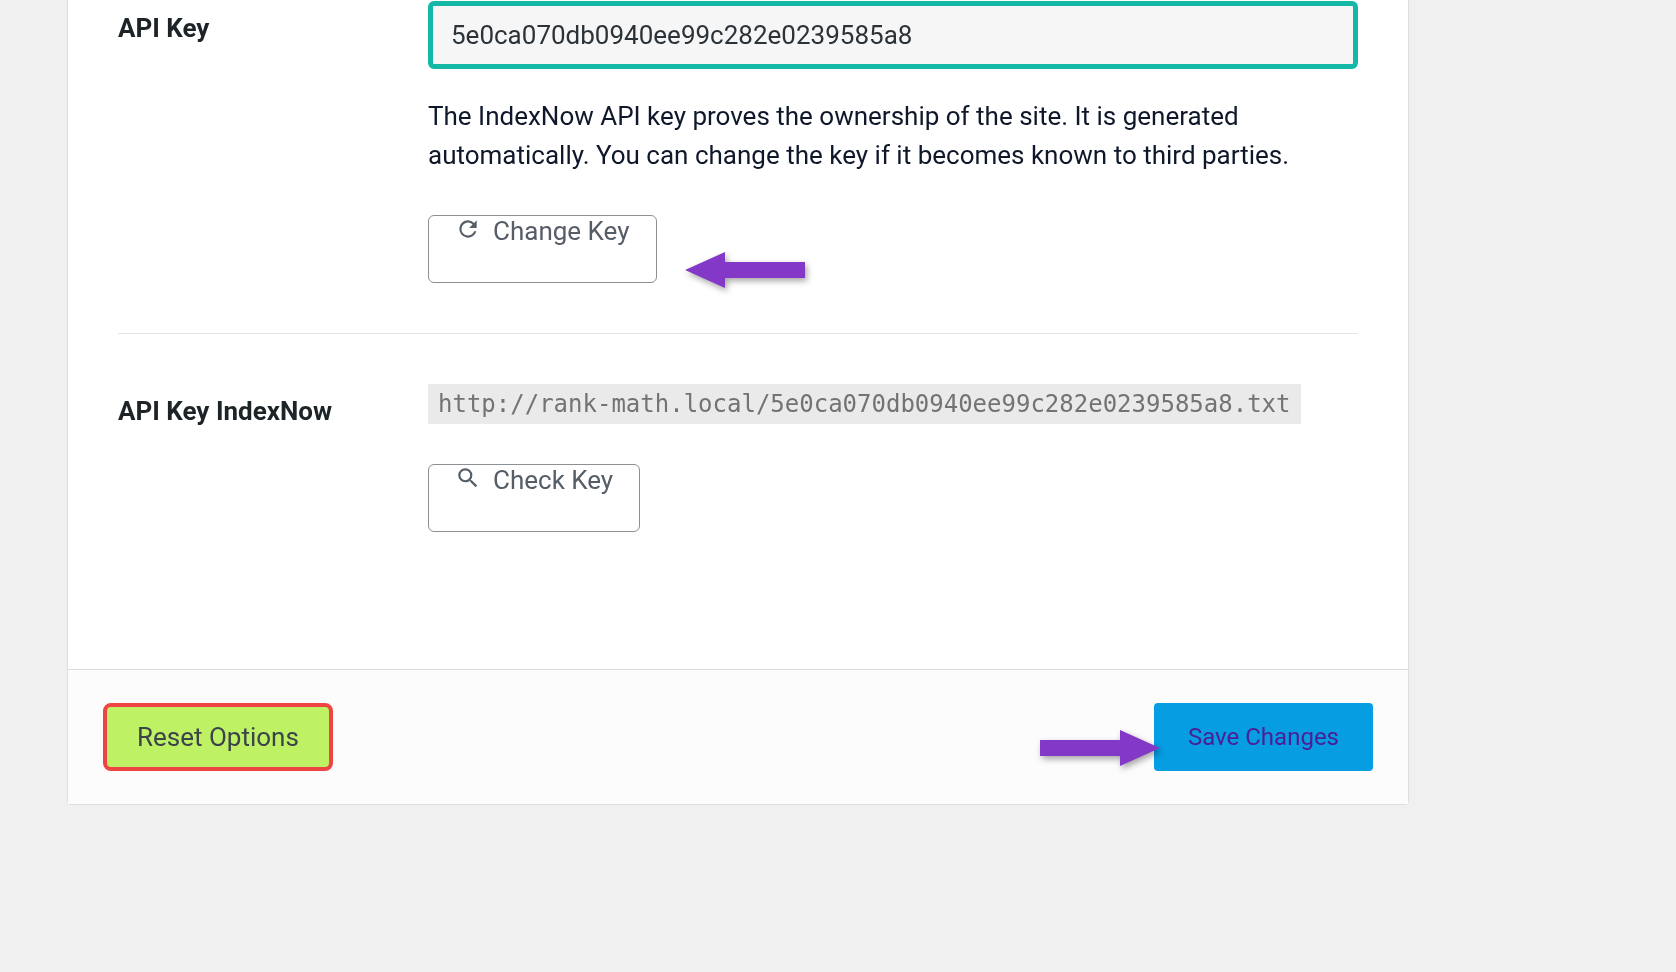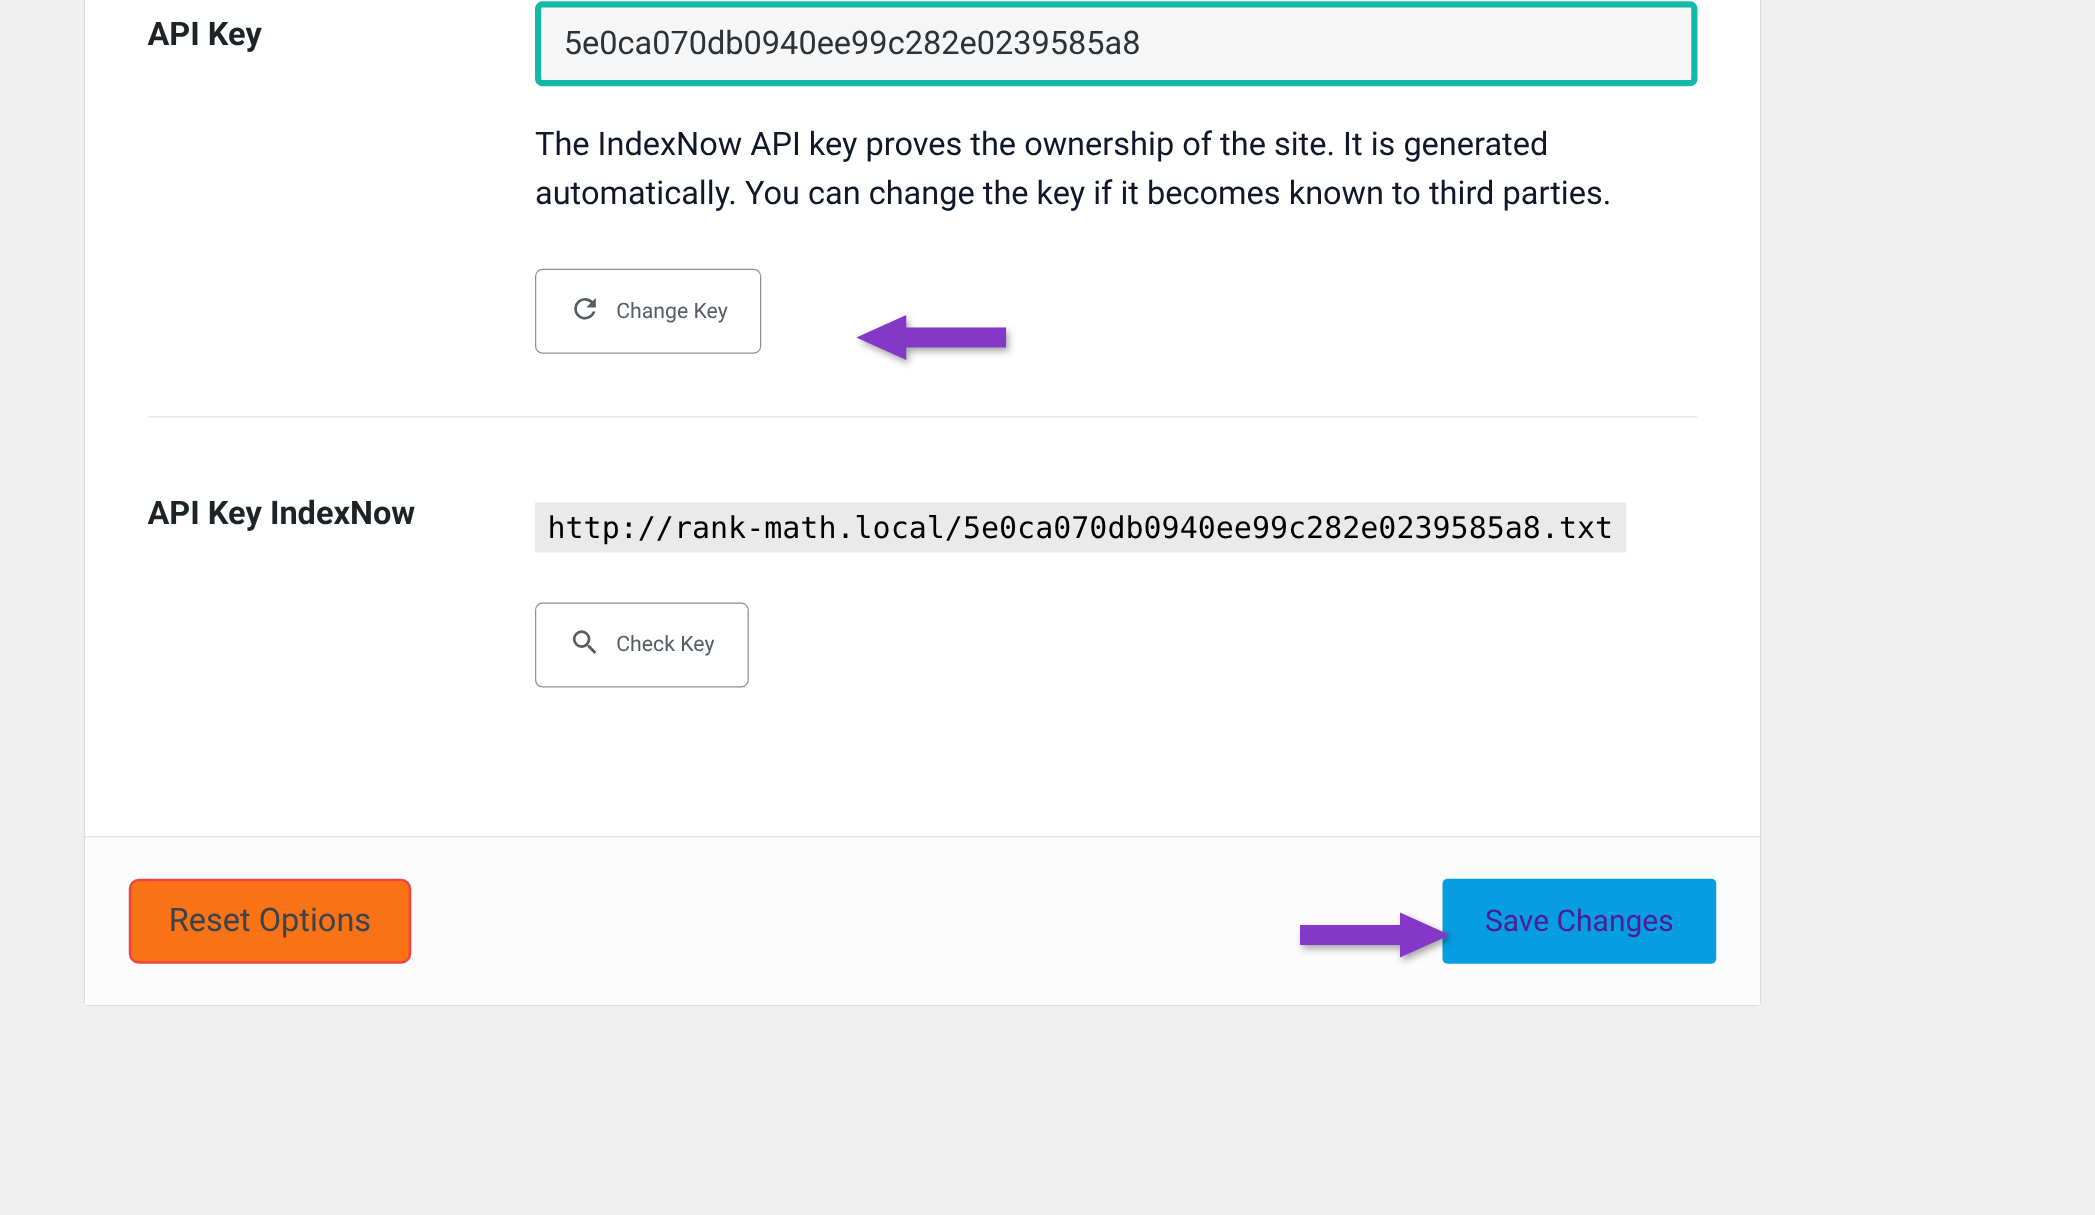--- a/index.html
+++ b/index.html
@@ -56,63 +56,62 @@
     }
     .help {
       margin-top: 28px;
       font-size: 26px;
       line-height: 1.5;
       color: #0f172a;
     }
     .help .bold { font-weight: 700; }
     .btn {
       display: inline-flex;
-      align-items: center;
       gap: 12px;
       height: 68px;
       padding: 0 26px;
       border: 1px solid #8c8f94;
       border-radius: 6px;
       background: #fff;
-      font-size: 17px;
+      font-size: 26px;
       color: #555d66;
       cursor: pointer;
       font-family: inherit;
       margin-top: 40px;
     }
     .btn svg { width: 26px; height: 26px; fill: #555d66; }
     .code-url {
       display: inline-block;
       background: #eaeaea;
       font-family: ui-monospace, Menlo, Consolas, monospace;
       font-size: 24px;
       padding: 6px 10px;
-      color: #000000;
-      margin-top: 18px;
+      color: #737373;
+      margin-top: 0;
     }
 
     .footer {
       position: absolute;
       left: 0;
       right: 0;
       bottom: 0;
       height: 135px;
       border-top: 1px solid #ddd;
       background: #fcfcfc;
       display: flex;
       align-items: center;
       justify-content: space-between;
       padding: 0 35px;
     }
     .btn-reset {
       height: 68px;
       padding: 0 30px;
-      border: 2px solid #ef4444;
+      border: 4px solid #ef4444;
       border-radius: 8px;
-      background: #f97316;
+      background: #bef264;
       font-size: 26px;
       color: #3c434a;
       cursor: pointer;
       font-family: inherit;
     }
     .btn-save {
       height: 68px;
       padding: 0 34px;
       border: none;
       border-radius: 4px;

